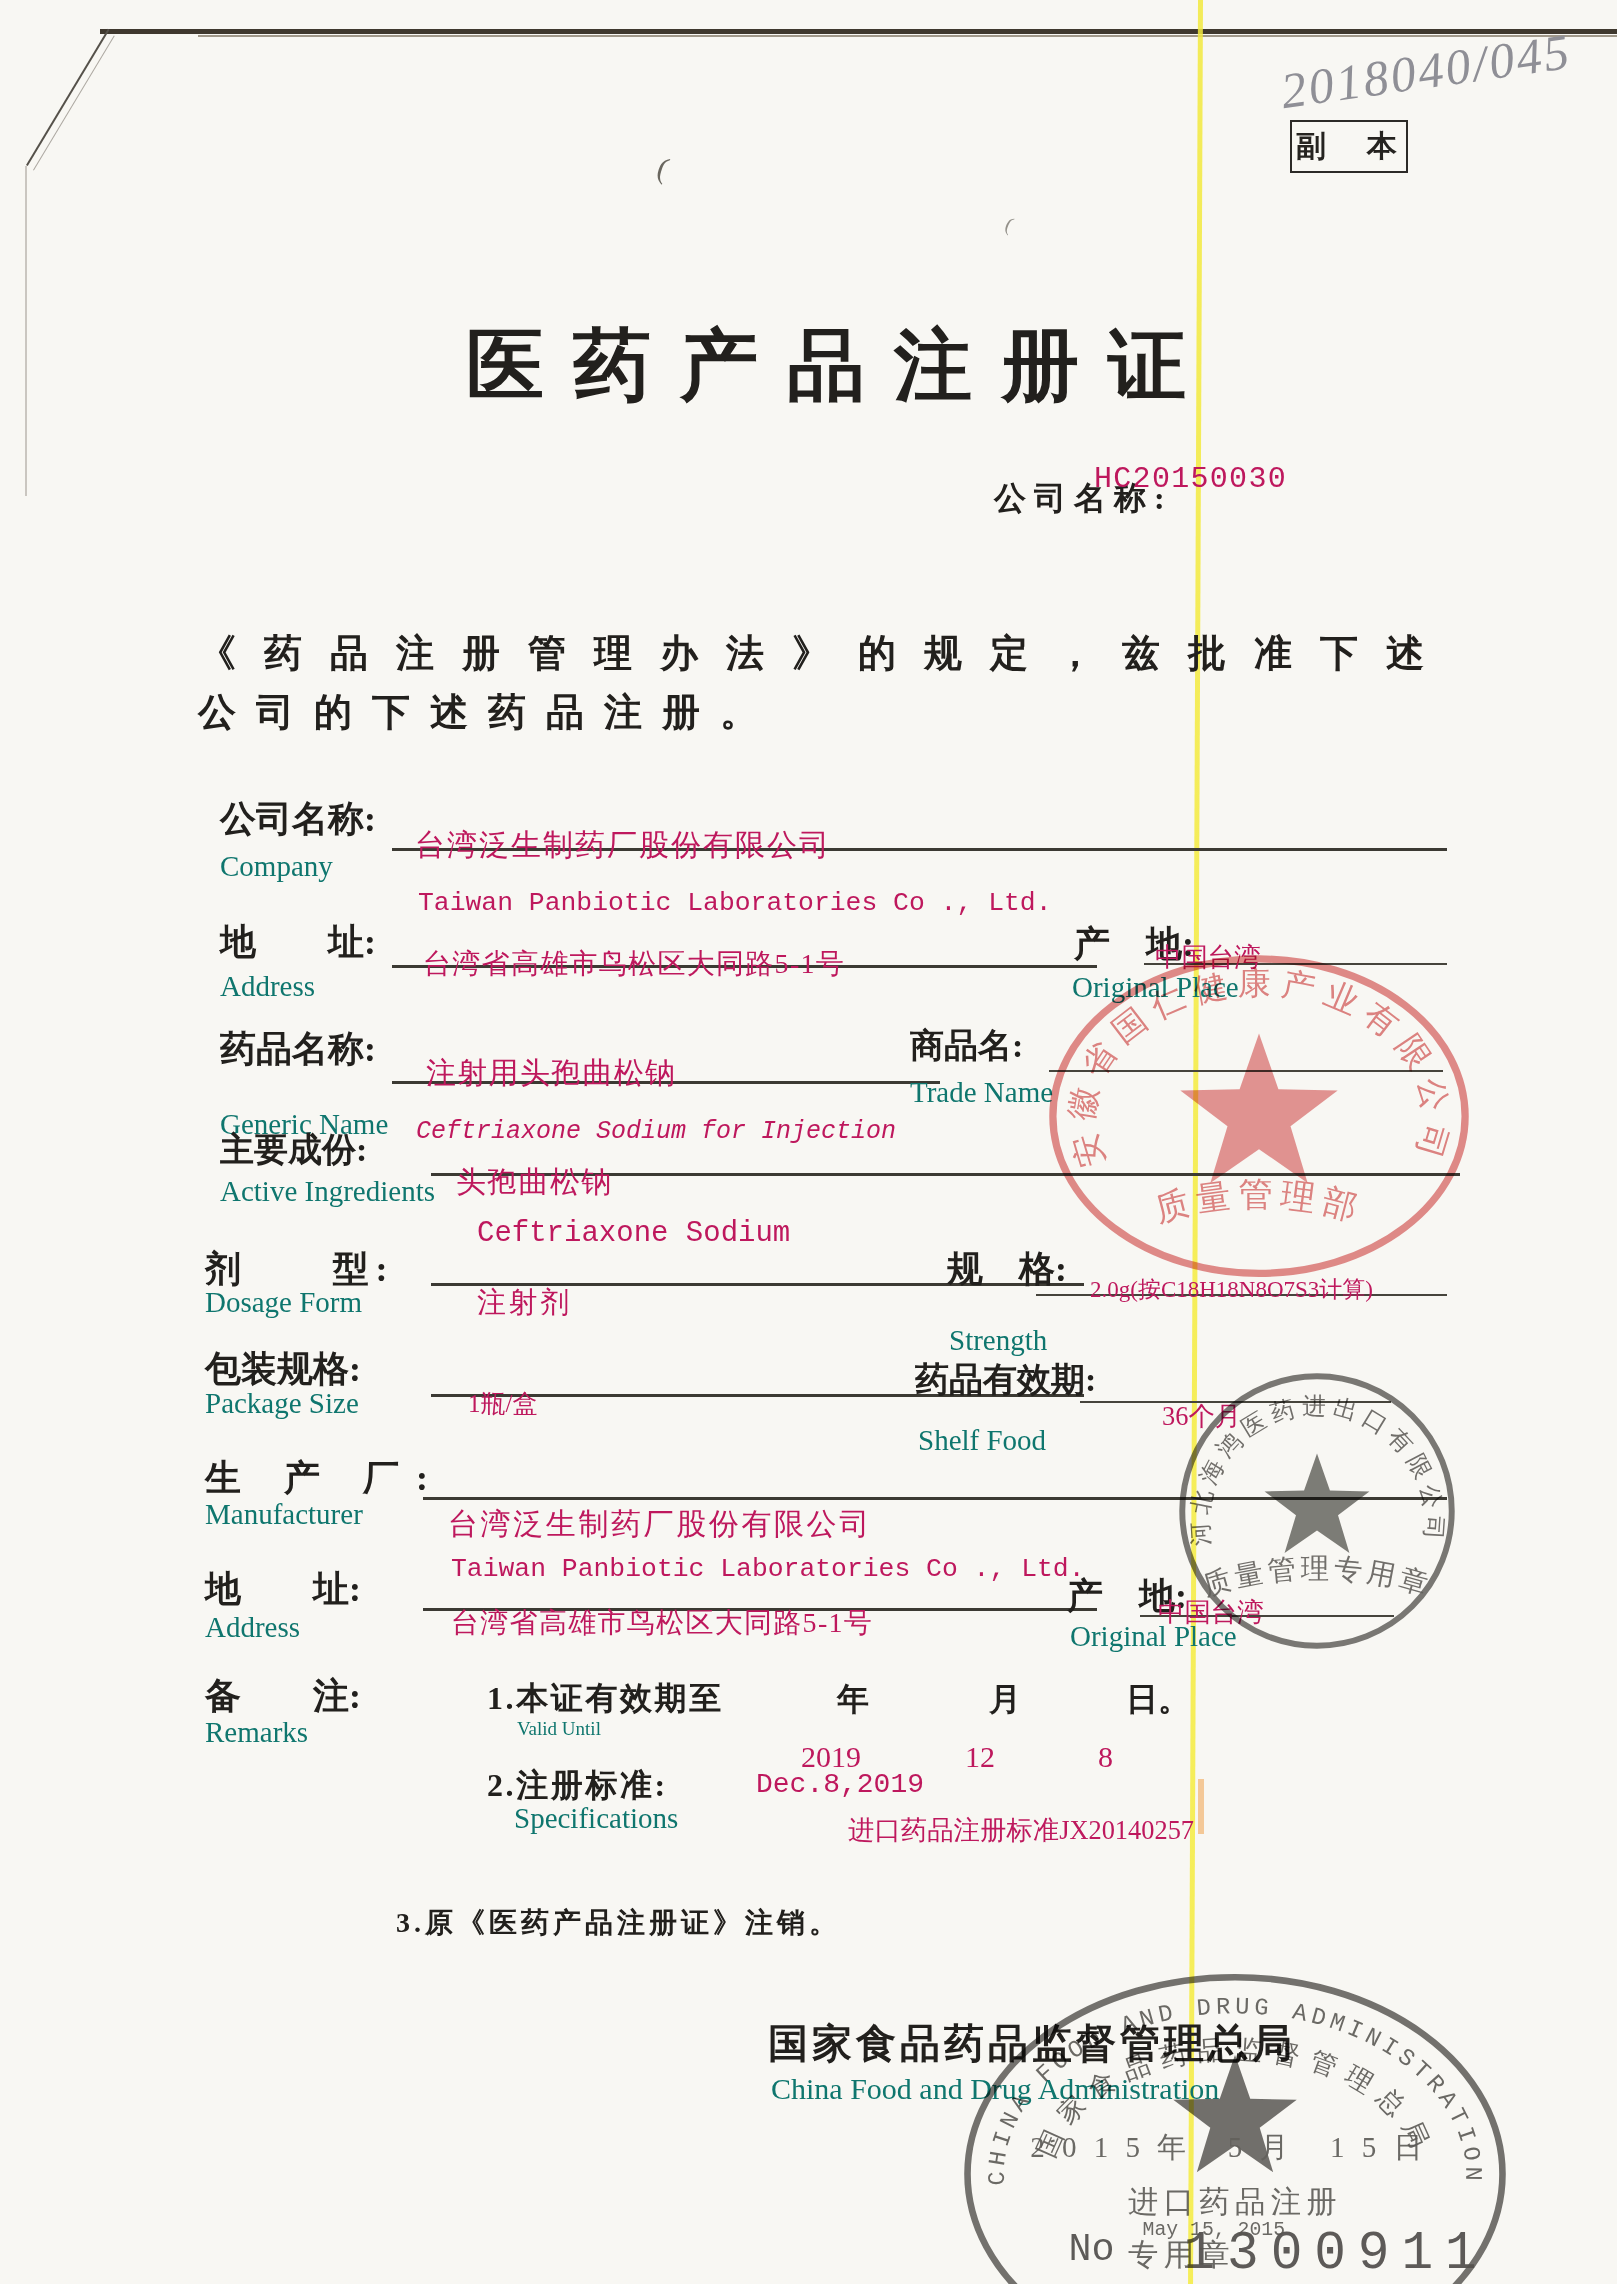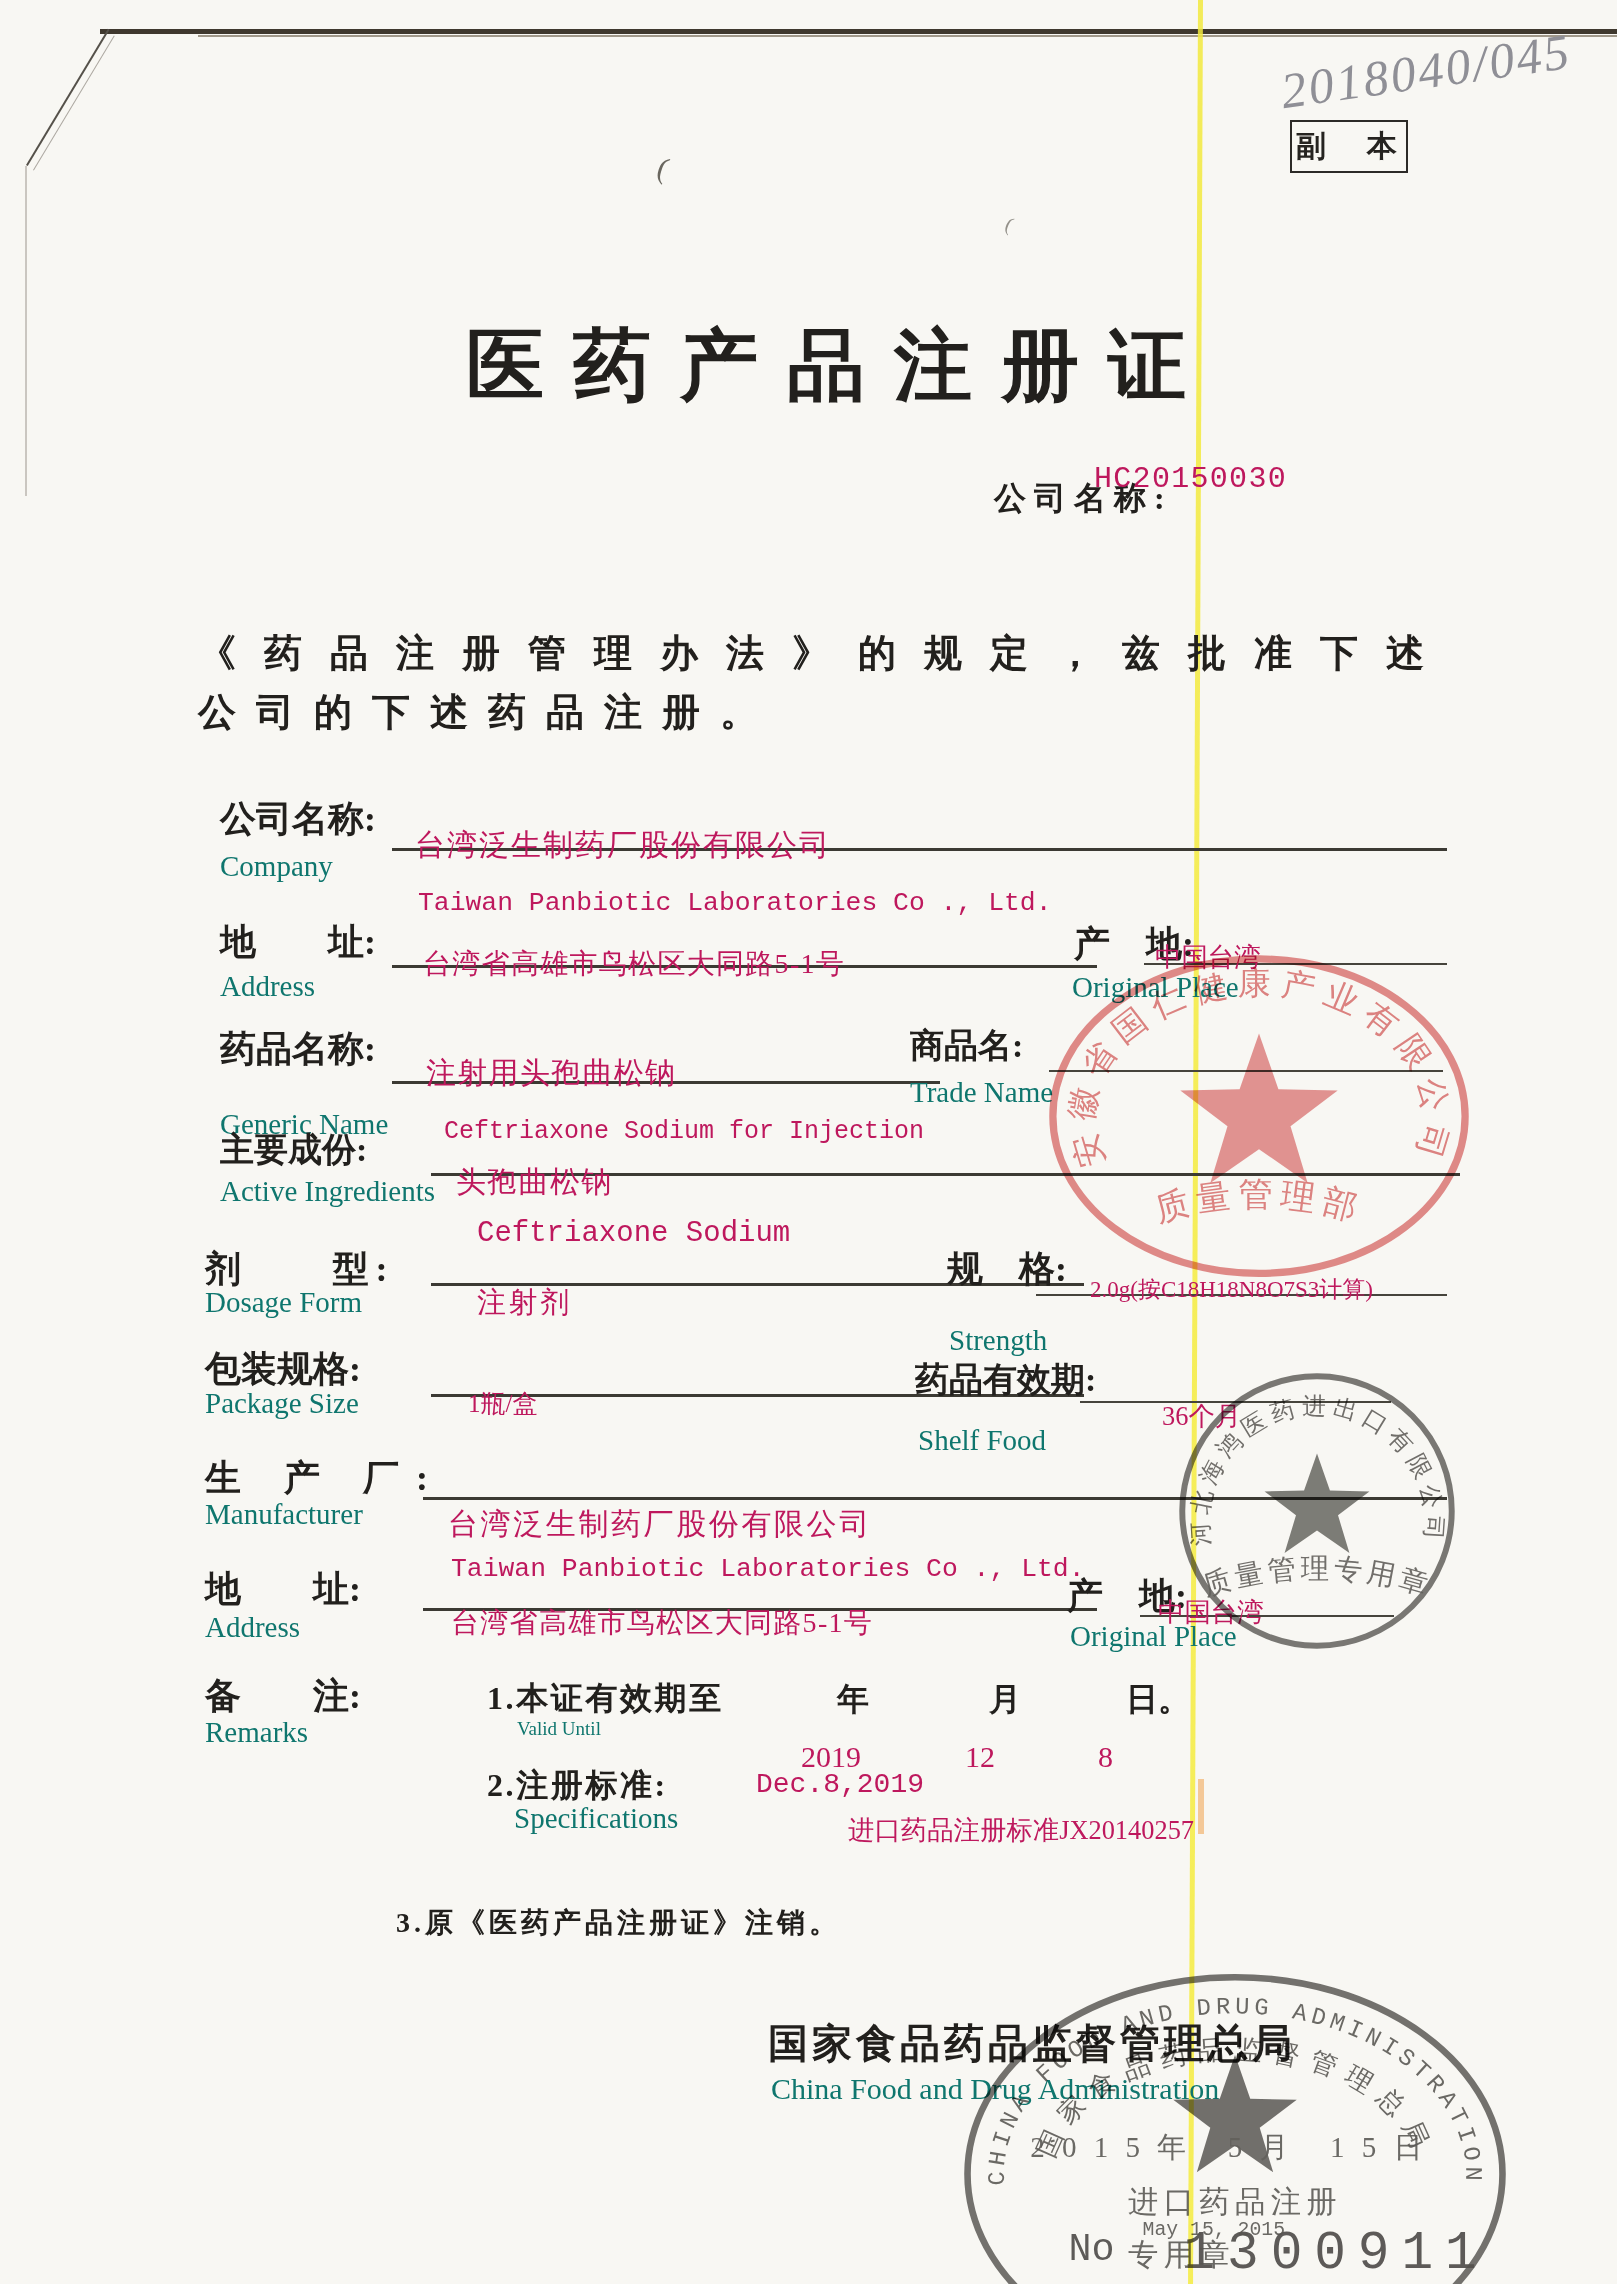--- a/index.html
+++ b/index.html
@@ -70,21 +70,21 @@
 
   <span class="abs lab" style="left:1074px;top:920px;font-size:36px;">产　地:</span>
   <div class="ul thin" style="left:1144px;top:963px;width:303px;"></div>
   <span class="abs val" style="left:1155px;top:940px;font-size:26.4px;">中国台湾</span>
   <span class="abs en" style="left:1072px;top:971px;font-size:29px;">Original Place</span>
 
   <span class="abs lab" style="left:220px;top:1025px;font-size:36px;">药品名称:</span>
   <span class="abs en" style="left:220px;top:1081px;font-size:29px;margin-top:27px;">Generic Name</span>
   <div class="ul" style="left:392px;top:1081px;width:548px;"></div>
   <span class="abs val" style="left:426px;top:1053px;font-size:30px;letter-spacing:1.3px;">注射用头孢曲松钠</span>
-  <span class="abs val mono" style="left:444px;top:1117px;font-size:25px;">Ceftriaxone Sodium for Injection</span>
+  <span class="abs val mono" style="left:416px;top:1117px;font-size:25px;font-style:italic;">Ceftriaxone Sodium for Injection</span>
 
   <span class="abs lab" style="left:910px;top:1023px;font-size:34px;">商品名:</span>
   <div class="ul thin" style="left:1049px;top:1070px;width:394px;"></div>
   <span class="abs en" style="left:910px;top:1076px;font-size:29px;">Trade Name</span>
 
   <span class="abs lab" style="left:220px;top:1127px;font-size:34px;">主要成份:</span>
   <div class="ul" style="left:431px;top:1173px;width:1029px;"></div>
   <span class="abs en" style="left:220px;top:1175px;font-size:29px;">Active Ingredients</span>
   <span class="abs val" style="left:456px;top:1162px;font-size:30px;letter-spacing:1.3px;">头孢曲松钠</span>
   <span class="abs val mono" style="left:477px;top:1217px;font-size:29px;">Ceftriaxone Sodium</span>

